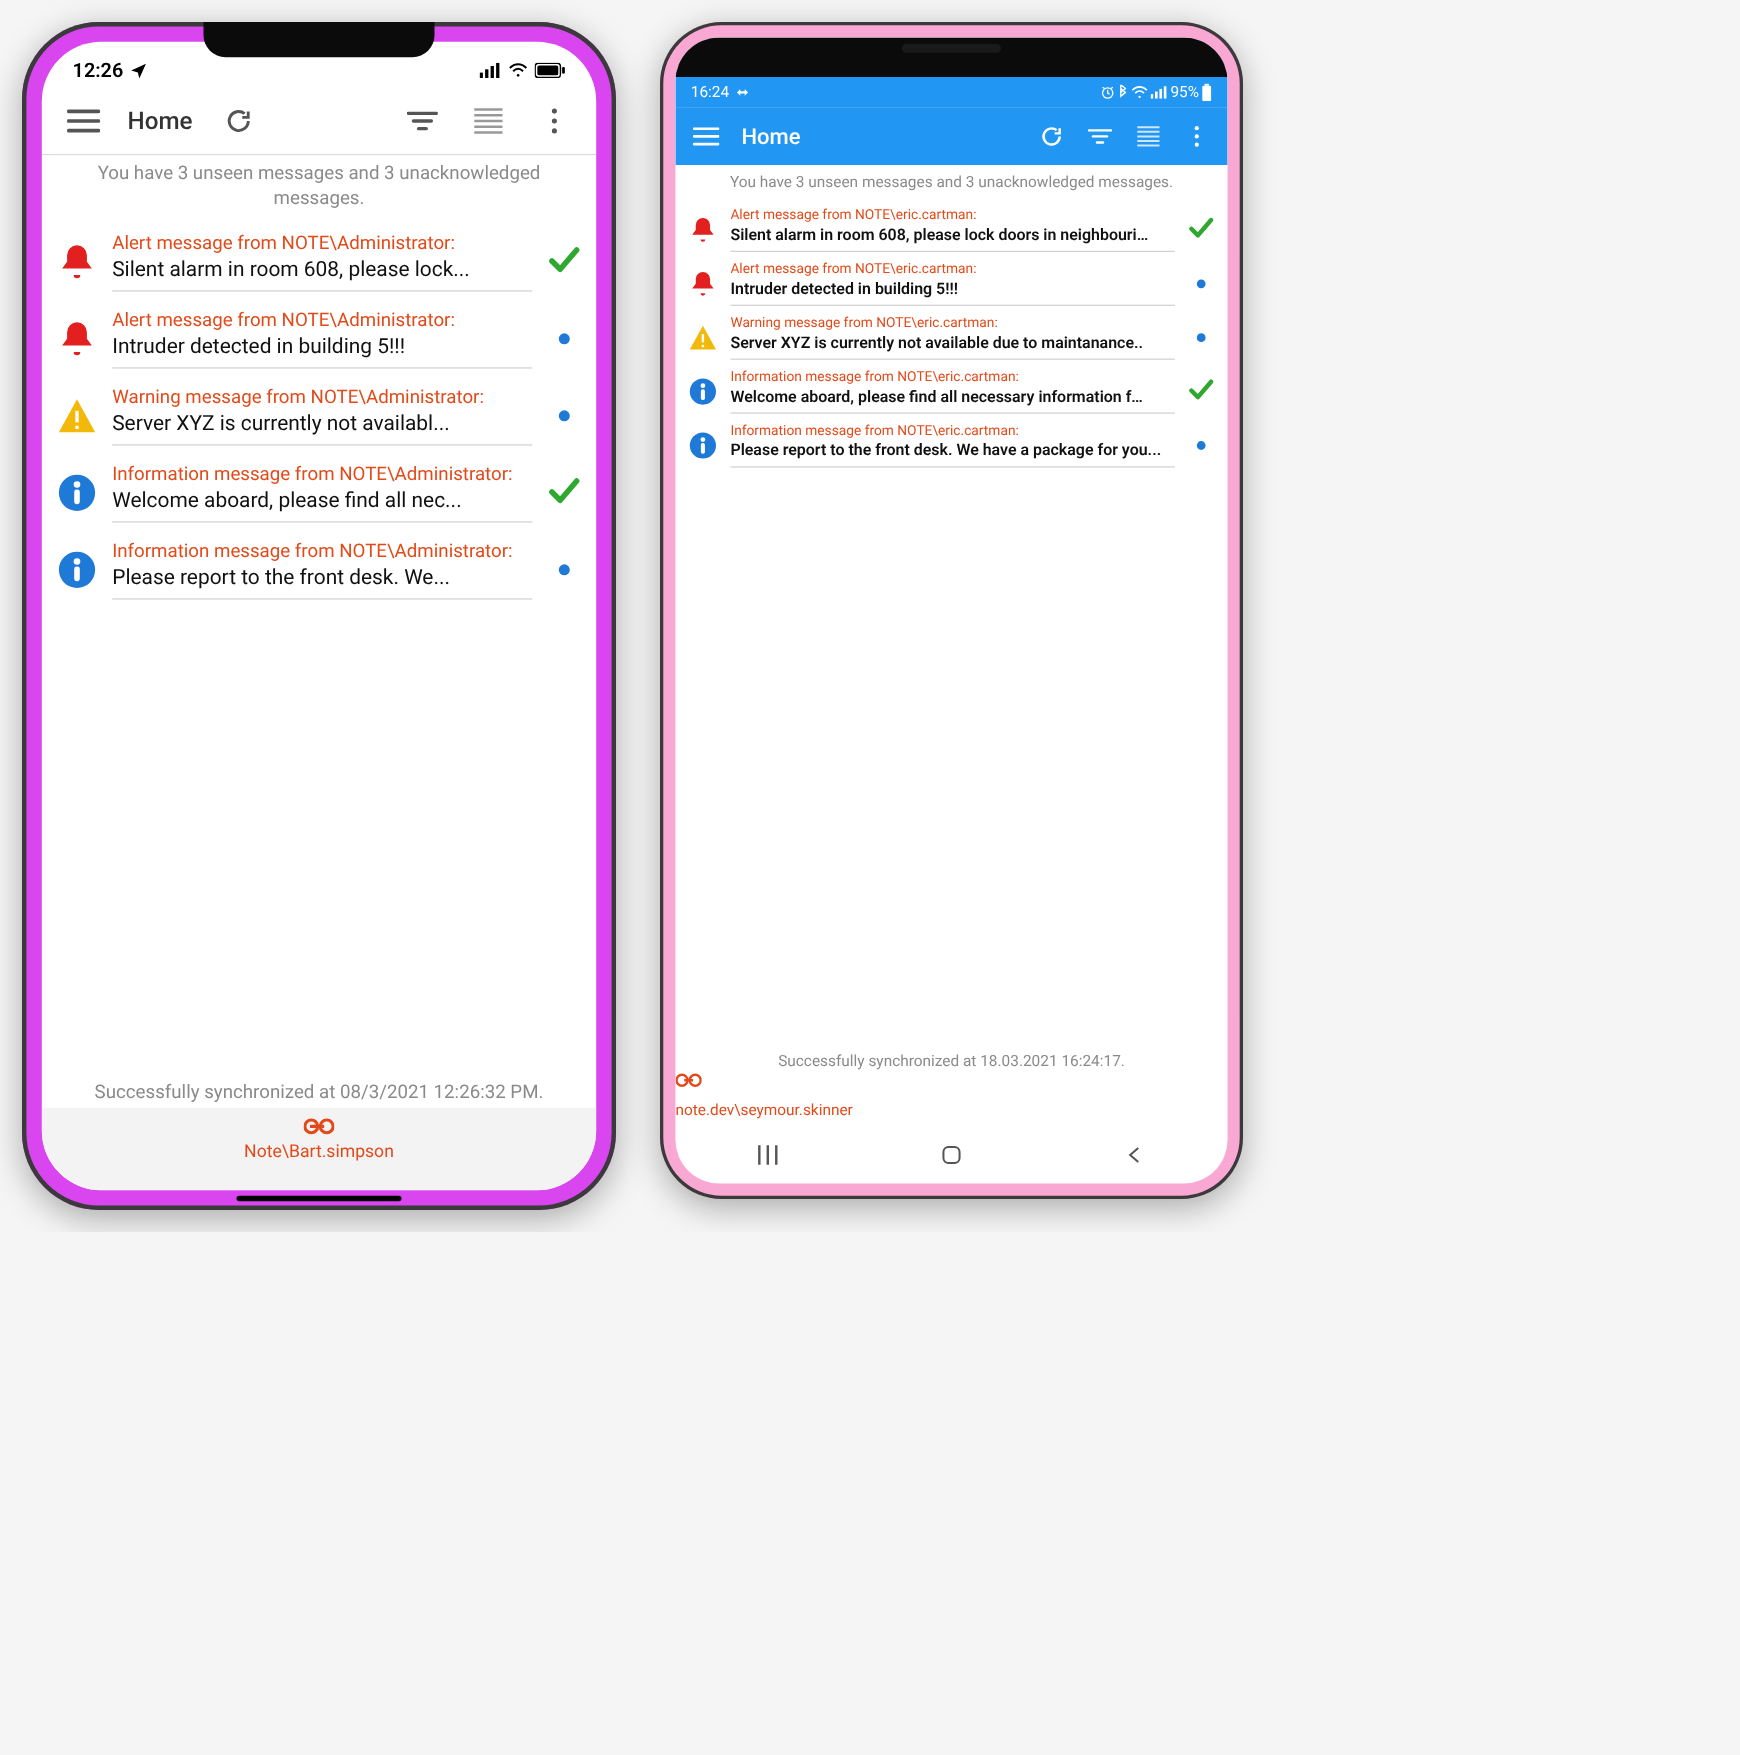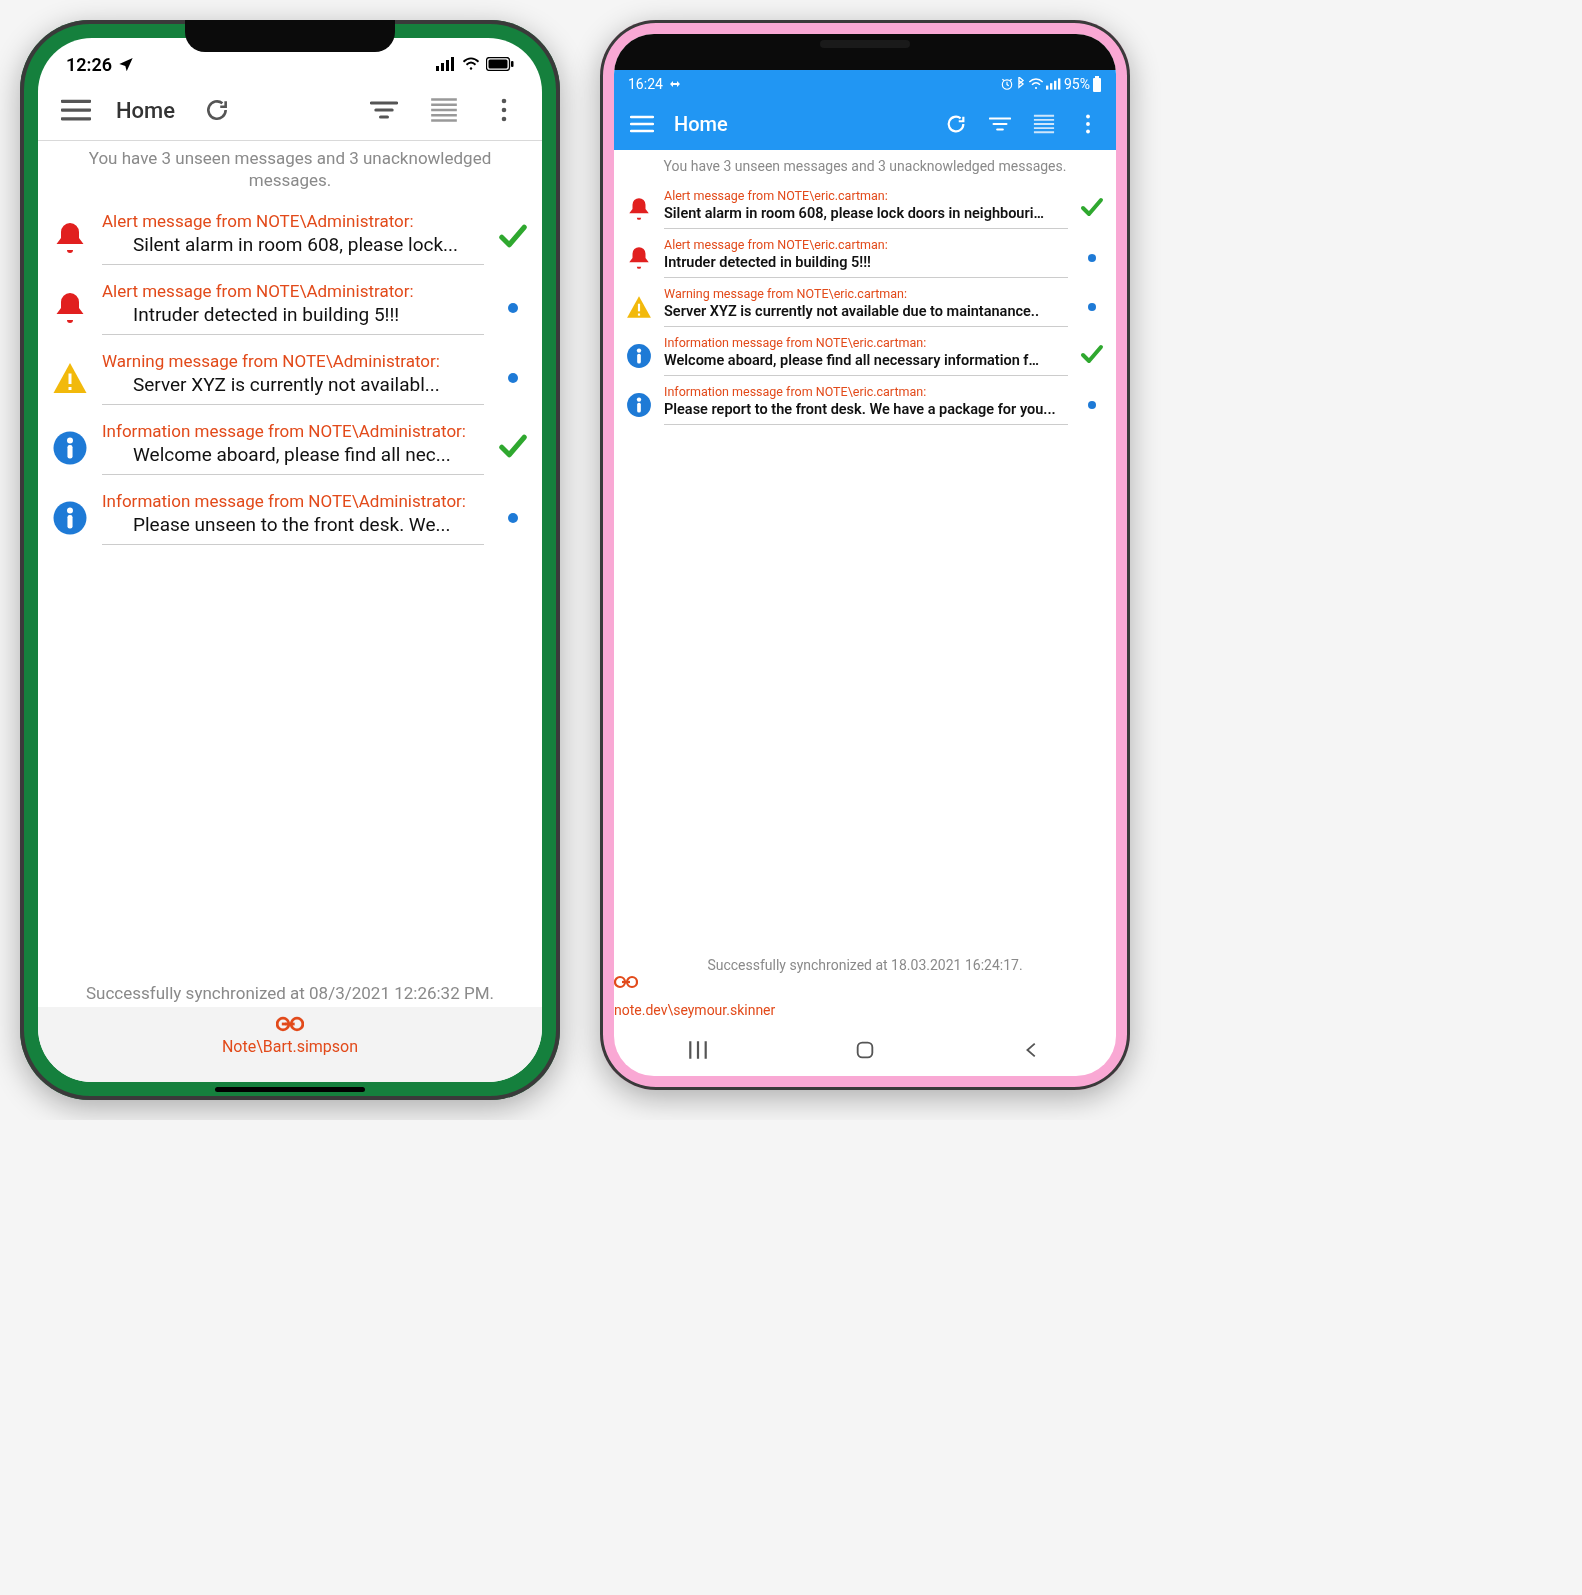--- a/index.html
+++ b/index.html
@@ -2,21 +2,21 @@
 <html><head>
 <meta charset="utf-8">
 <style>
   * { box-sizing: border-box; margin: 0; padding: 0; }
   body { font-family: -apple-system, "Helvetica Neue", Roboto, Arial, sans-serif; background: #f5f5f5; padding: 20px; }
   .stage { display: flex; gap: 40px; align-items: flex-start; }
 
   
   .iphone {
     width: 540px; height: 1080px;
-    background: #15803d;
+    background: #d946ef;
     border-radius: 70px;
     padding: 18px;
     position: relative;
     box-shadow: inset 0 0 0 4px #3a3a3a, 0 8px 30px rgba(0,0,0,.3);
   }
   .iphone .screen {
     width: 100%; height: 100%;
     background: #fff;
     border-radius: 54px;
     overflow: hidden;
@@ -55,21 +55,21 @@
   .appbar-btn.more { color: #555; }
   .ios-appbar .spacer { flex: 1 1 auto; }
 
   .summary { text-align: center; color: #8a8a8a; font-size: 17px; padding: 6px 20px 10px; line-height: 1.3; }
 
   .msg-list { flex: 1 1 auto; overflow: hidden; }
   .msg-row { display:flex; align-items:center; padding: 10px 12px 6px 12px; gap: 12px; }
   .msg-ico { width: 40px; display:flex; justify-content:center; }
   .msg-body { flex: 1 1 auto; min-width:0; border-bottom: 1px solid #ccc; padding-bottom: 8px; padding-right: 4px; }
   .msg-from { color: #e24a1a; font-size: 17px; white-space: nowrap; overflow:hidden; text-overflow:ellipsis; }
-  .msg-text { color: #111; font-size: 19px; white-space: nowrap; overflow:hidden; text-overflow:ellipsis; margin-top:2px;margin-left:31px; }
+  .msg-text { color: #111; font-size: 19px; white-space: nowrap; overflow:hidden; text-overflow:ellipsis; margin-top:2px; }
   .msg-status { width: 34px; display:flex; justify-content:center; align-items:center;}
   .dot { width: 10px; height: 10px; border-radius: 50%; background:#1e7ad6; }
   .checkmark svg { stroke:#2fa82f; }
 
   .sync-line { text-align:center; color:#8a8a8a; font-size:17px; padding: 6px 10px 4px; }
   .ios-footer { background:#f3f3f3; padding: 8px 0 26px; text-align:center; }
   .linkrow { display:flex; flex-direction:column; align-items:center; gap:4px; color:#e24a1a; font-size:16px; }
 
   
   .samsung {
@@ -269,21 +269,21 @@
           <div class="msg-row">
             <div class="msg-ico">
               <svg width="36" height="36" viewBox="0 0 24 24">
                 <circle cx="12" cy="12" r="11" fill="#1e7ad6"></circle>
                 <circle cx="12" cy="7" r="2" fill="#fff"></circle>
                 <rect x="10.3" y="10" width="3.4" height="9" rx="1.5" fill="#fff"></rect>
               </svg>
             </div>
             <div class="msg-body">
               <div class="msg-from">Information message from NOTE\Administrator:</div>
-              <div class="msg-text">Please unseen to the front desk. We...</div>
+              <div class="msg-text">Please report to the front desk. We...</div>
             </div>
             <div class="msg-status">
               <span class="dot"></span>
             </div>
           </div>
         </div>
 
     <div style="flex:1 1 auto"></div>
 
     <div class="sync-line">Successfully synchronized at 08/3/2021 12:26:32 PM.</div>

